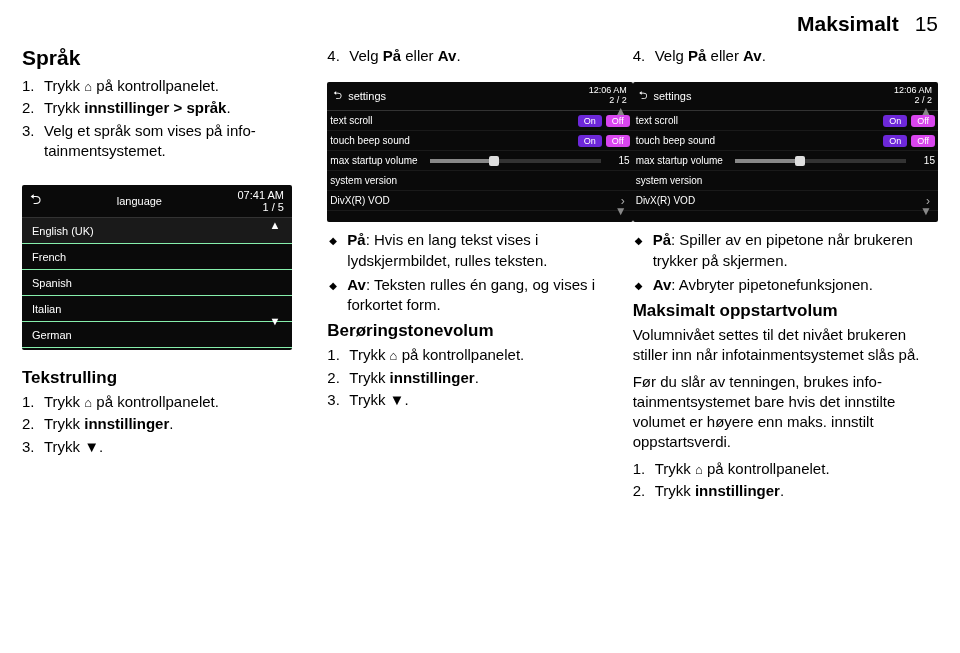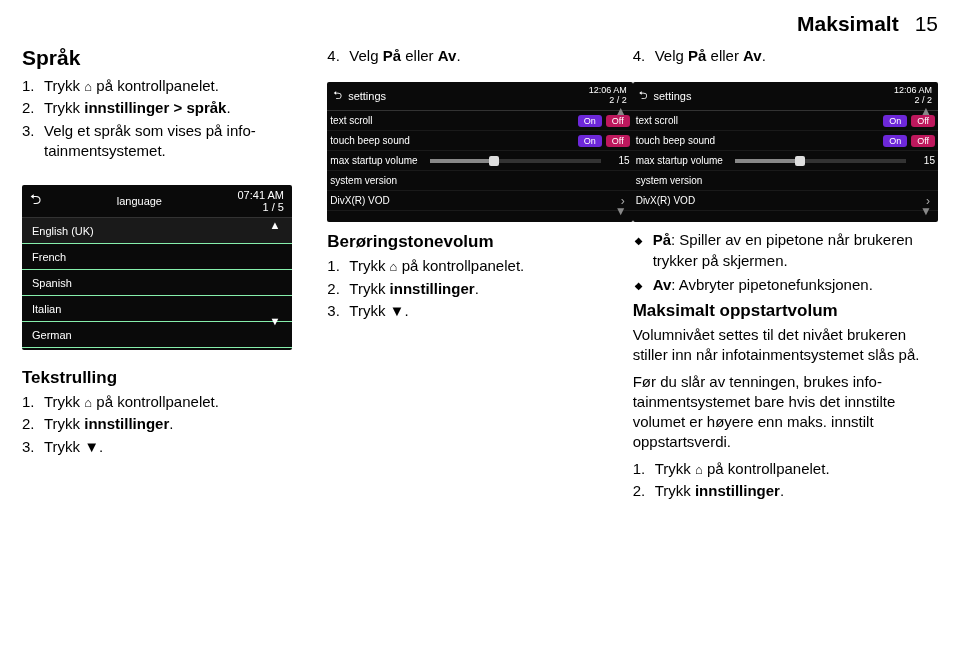--- a/index.html
+++ b/index.html
@@ -47,21 +47,21 @@
   .shot-lang .arrows { position:absolute; right:6px; top:34px; width:22px; height:108px; display:flex; flex-direction:column; justify-content:space-between; align-items:center; }
   .rel { position:relative; }
 
   .shot-set { width: 100%; height: 140px; margin-bottom: 8px; }
   .shot-set .hdr { display:flex; justify-content:space-between; align-items:center; padding:4px 6px; border-bottom:1px solid #333; font-size:11px; }
   .shot-set .hdr .left { display:flex; align-items:center; gap:6px; }
   .shot-set .hdr .right { display:flex; flex-direction:column; align-items:flex-end; font-size:9px; line-height:1.1; }
   .shot-set .body { display:flex; flex-direction:column; }
   .shot-set .srow { display:flex; align-items:center; padding:3px 3px; font-size:10px; height:20px; border-bottom:1px solid #1a1a1a; }
   .shot-set .srow .lbl { flex:1; }
-  .shot-set .pill { background:#be185d; padding:1px 6px; border-radius:3px; font-size:9px; margin-left:4px; }
+  .shot-set .pill { background:#d946ef; padding:1px 6px; border-radius:3px; font-size:9px; margin-left:4px; }
   .shot-set .pill.on { background:#6d28d9; }
   .shot-set .slider { flex:1; position:relative; height:4px; background:#333; margin-left:12px; margin-right:18px; }
   .shot-set .slider .fill { position:absolute; left:0; top:0; bottom:0; width:35%; background:#888; }
   .shot-set .slider .knob { position:absolute; left:35%; top:-3px; width:10px; height:10px; background:#ddd; border-radius:2px; }
   .shot-set .nav { width:14px; text-align:center; font-size:12px; color:#aaa; }
   .shot-set .navcol { position:absolute; right:4px; top:22px; bottom:4px; width:16px; display:flex; flex-direction:column; justify-content:space-between; align-items:center; color:#888; font-size:12px;}
 </style>
 </head>
 <body>
 
@@ -166,20 +166,24 @@
             <span class="lbl">DivX(R) VOD</span>
             <span class="nav">›</span>
           </div>
       </div>
       <div class="navcol">
         <span>▲</span>
         <span>▼</span>
       </div>
     </div>
 
+    <div class="ul">
+      <div class="li"><span class="bold">På</span><span>: Hvis en lang tekst vises i lydskjermbildet, rulles teksten.</span></div>
+      <div class="li"><span class="bold">Av</span><span>: Teksten rulles én gang, og vises i forkortet form.</span></div>
+    </div>
 
     <h3>Berøringstonevolum</h3>
     <div class="ol">
       <div class="li">
         <span>Trykk </span><span class="home-glyph">⌂</span><span> på kontrollpanelet.</span>
       </div>
       <div class="li">
         <span>Trykk </span><span class="bold">innstillinger</span><span>.</span>
       </div>
       <div class="li">

